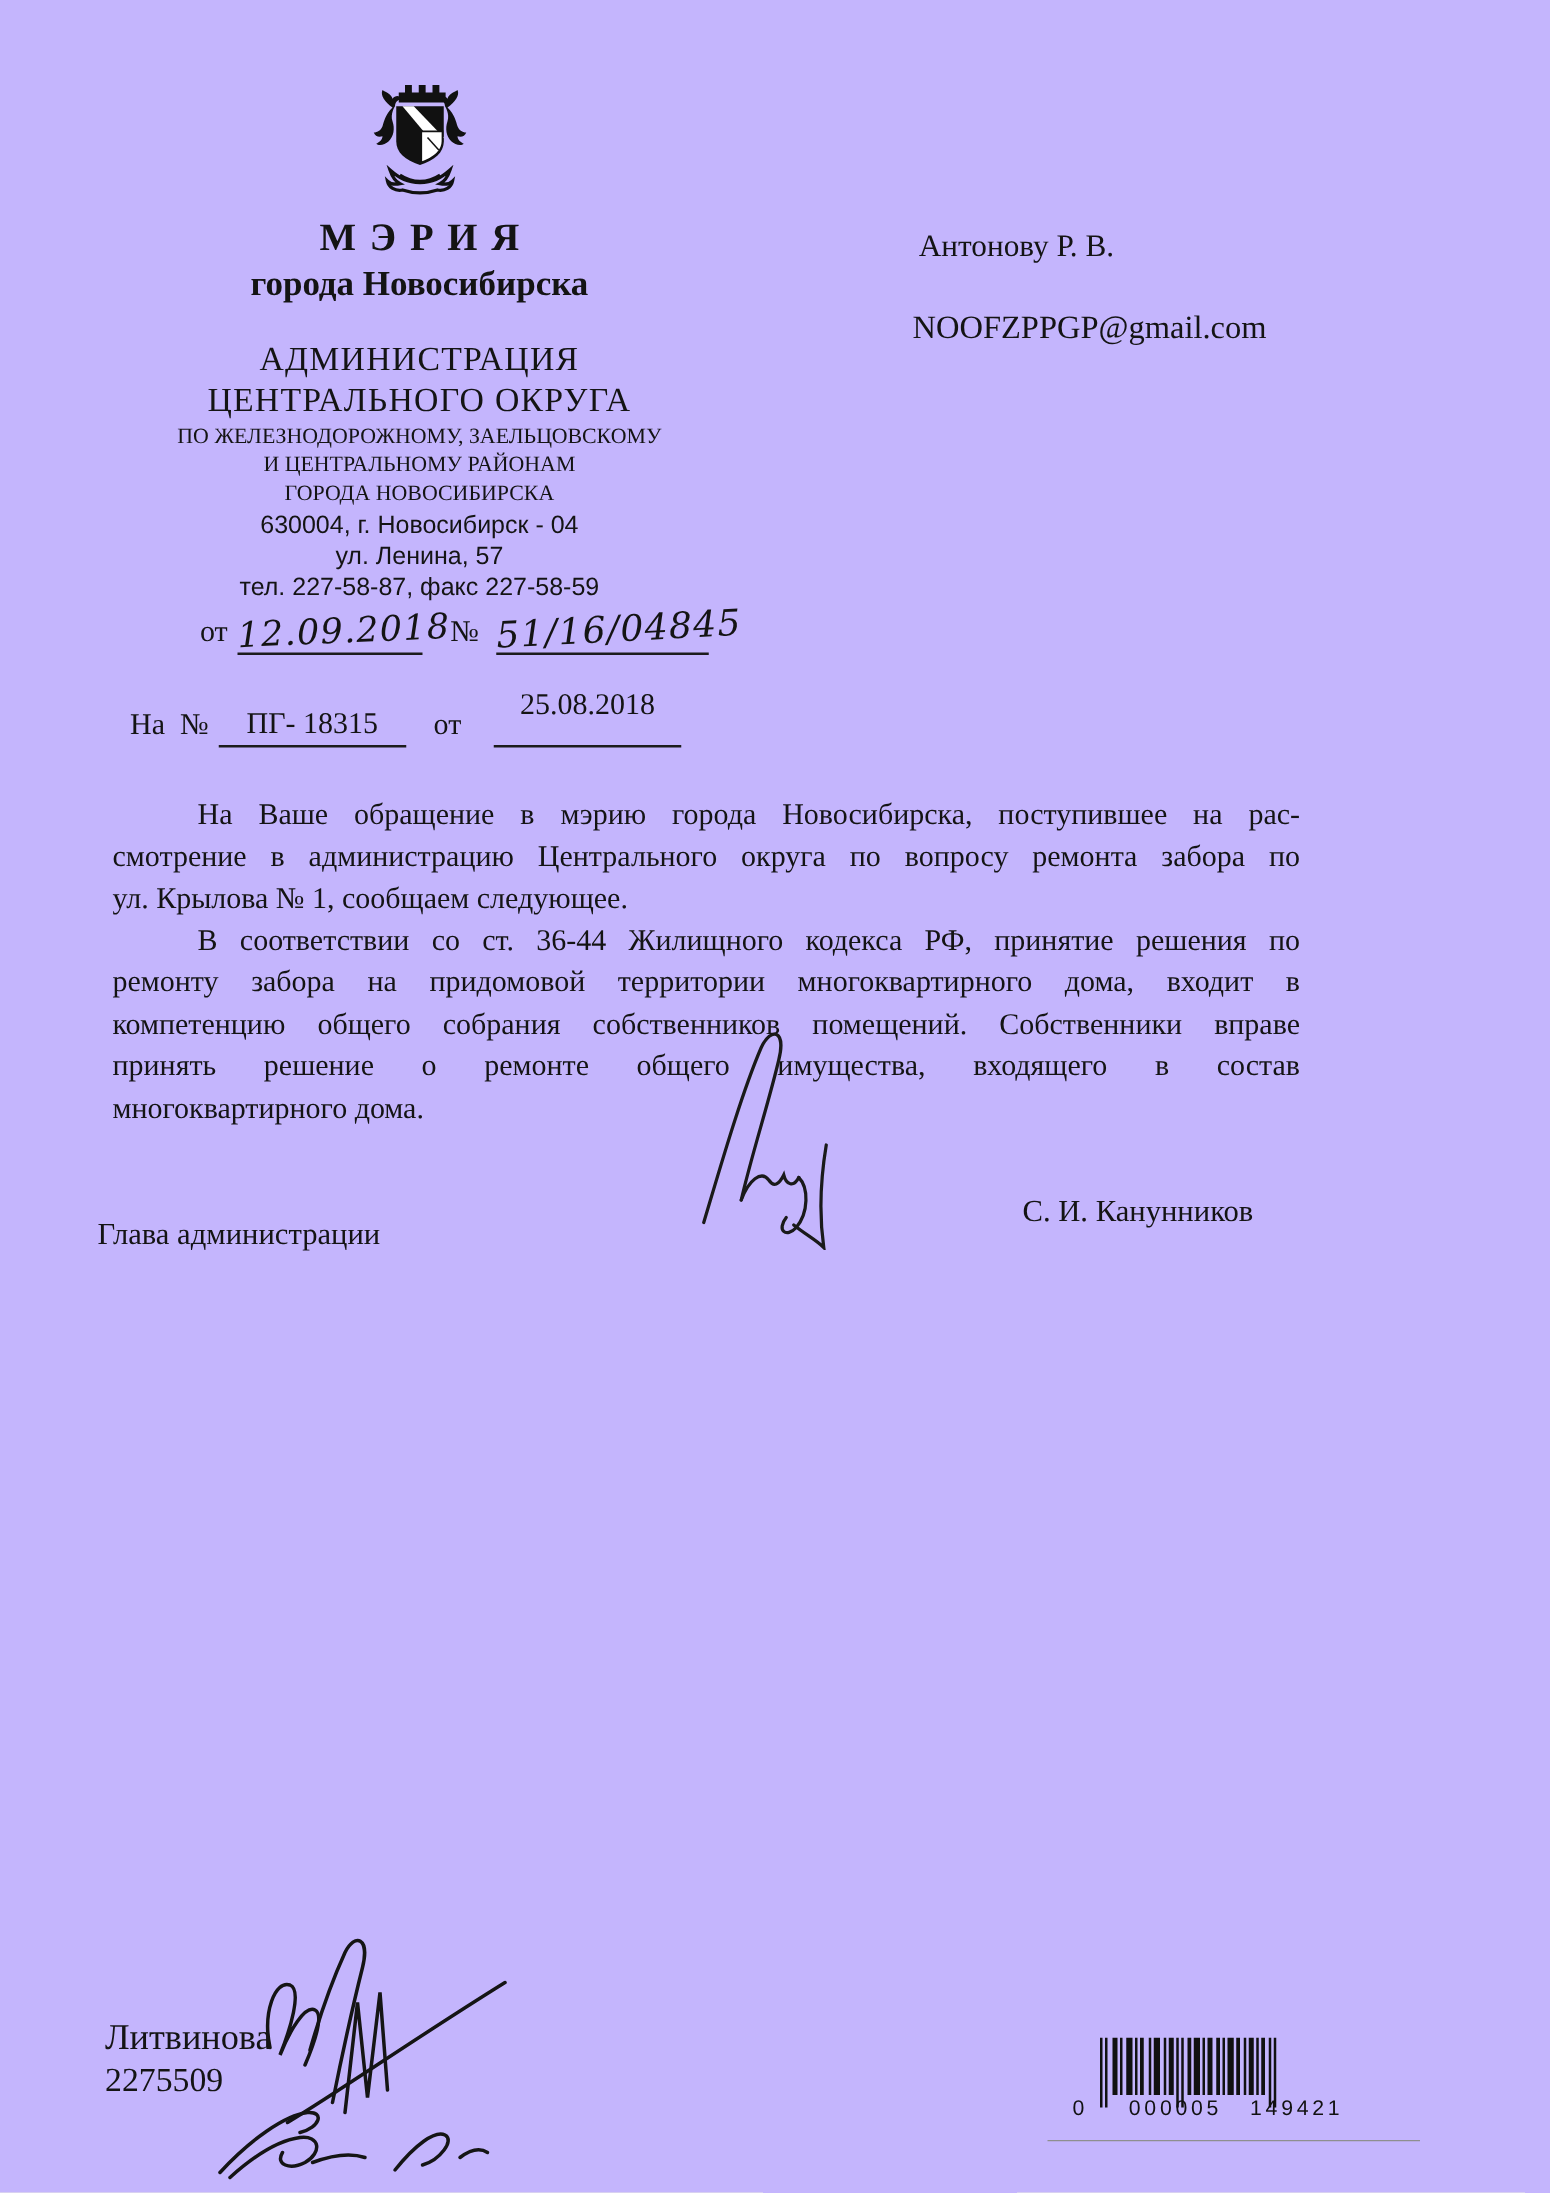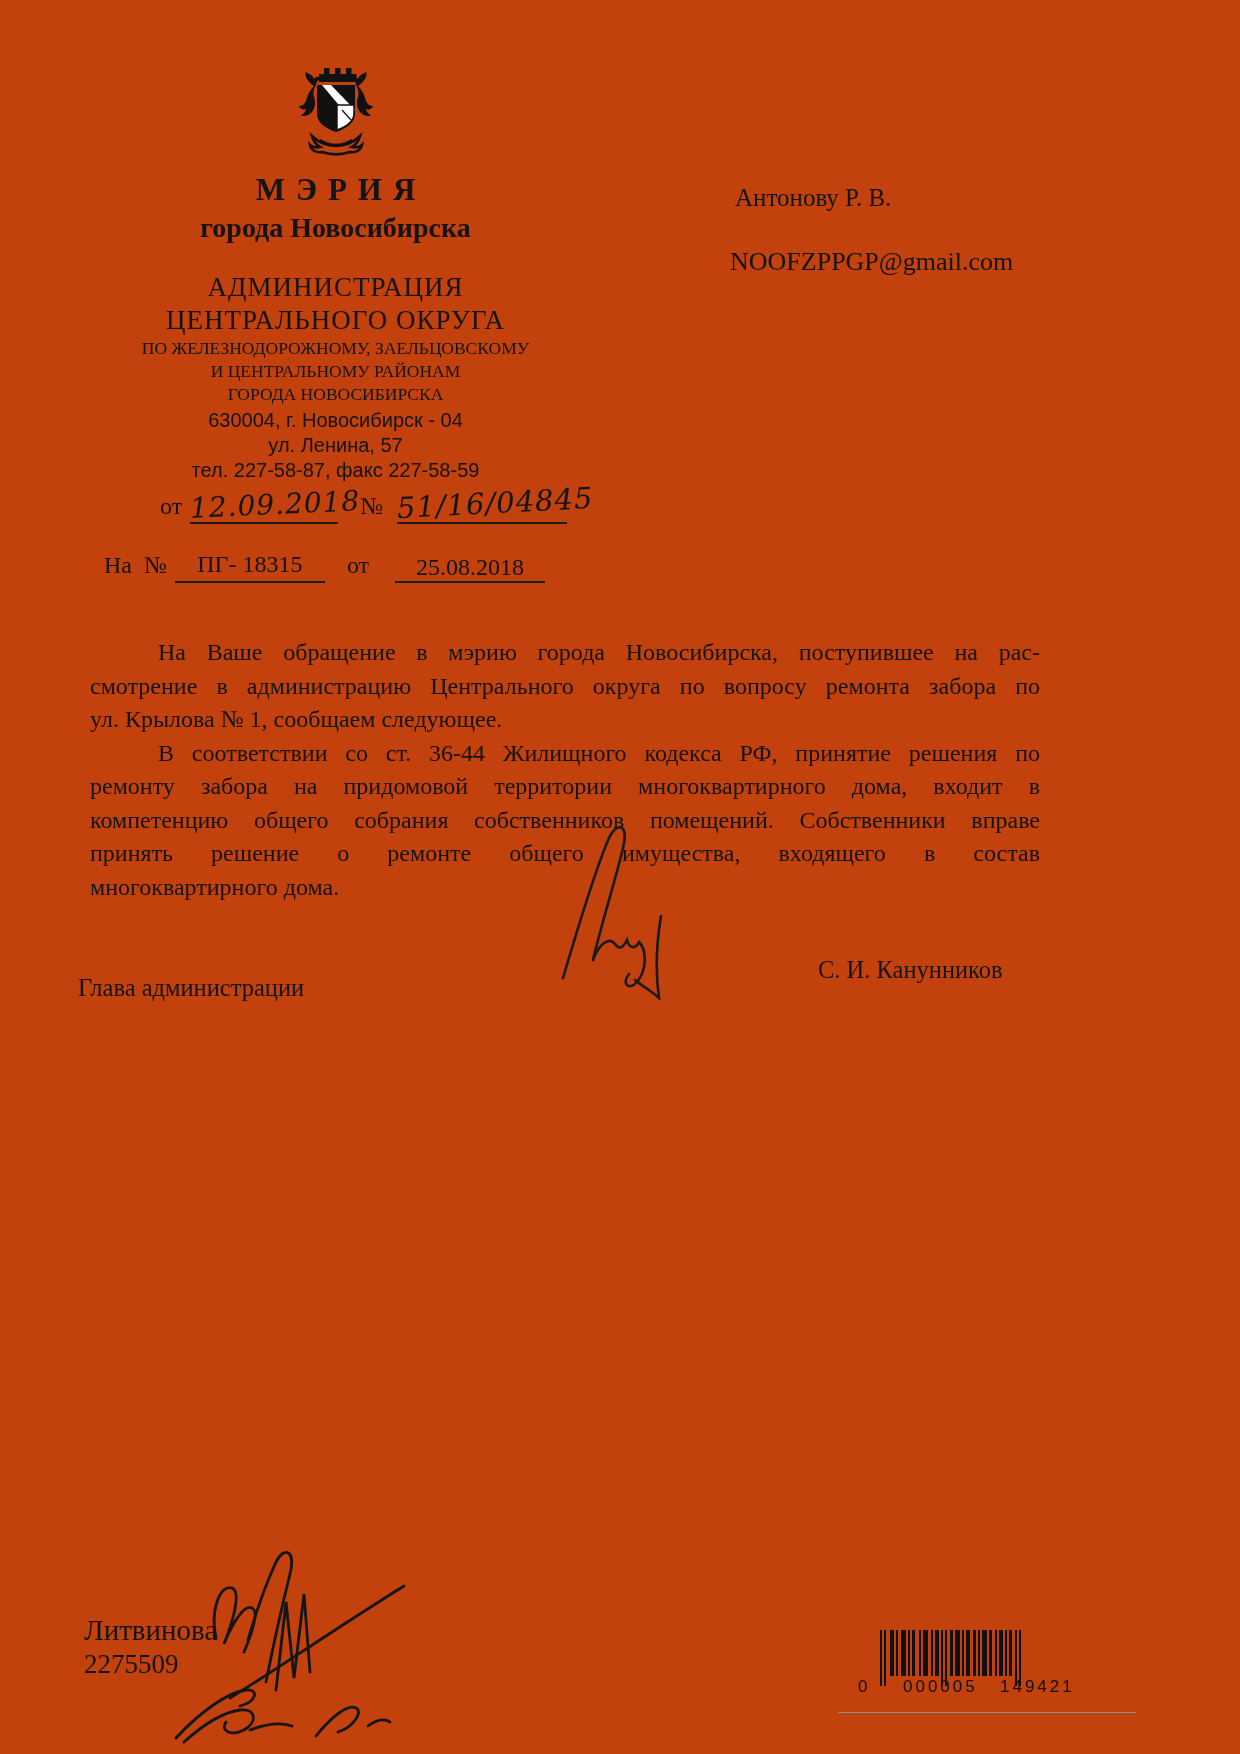--- a/index.html
+++ b/index.html
@@ -1,21 +1,21 @@
 <!DOCTYPE html>
 <html><head>
 <meta charset="utf-8">
 <style>
   * { margin: 0; padding: 0; box-sizing: border-box; }
   html, body { background: #e8e8e8; }
   .page {
     position: relative;
     width: 1240px;
     height: 1754px;
-    background: #c2410c;
+    background: #c4b5fd;
     margin: 0 auto;
     overflow: hidden;
     color: #141414;
     font-family: "Liberation Serif", serif;
   }
   
   .letterhead {
     position: absolute;
     left: 108px; top: 60px;
     width: 455px;
@@ -42,21 +42,21 @@
   .refline2 { position: absolute; left: 104px; top: 551px; font-size: 24px; }
   .lbl { display: inline-block; vertical-align: bottom; padding-bottom: 4px; text-align: right; }
   .uline {
     display: inline-block; vertical-align: bottom;
     border-bottom: 2px solid #1c1c1c;
     text-align: center; position: relative;
   }
   .u1 { width: 148px; margin-left: 8px; }
   .u2 { width: 170px; margin-left: 14px; }
   .u3 { width: 150px; margin-left: 8px; padding-bottom: 3px; }
-  .u4 { width: 150px; margin-left: 26px; padding-bottom: 0; }
+  .u4 { width: 150px; margin-left: 26px; padding-bottom: 18px; }
   .handwriting {
     font-family: "DejaVu Serif", serif;
     font-style: italic;
     font-size: 28px;
     letter-spacing: 1px;
     display: inline-block;
     transform: rotate(-2.5deg) translateY(-1px);
     white-space: nowrap;
   }
   .hw2 { font-size: 29px; transform: rotate(-3deg) translateY(-2px); }

